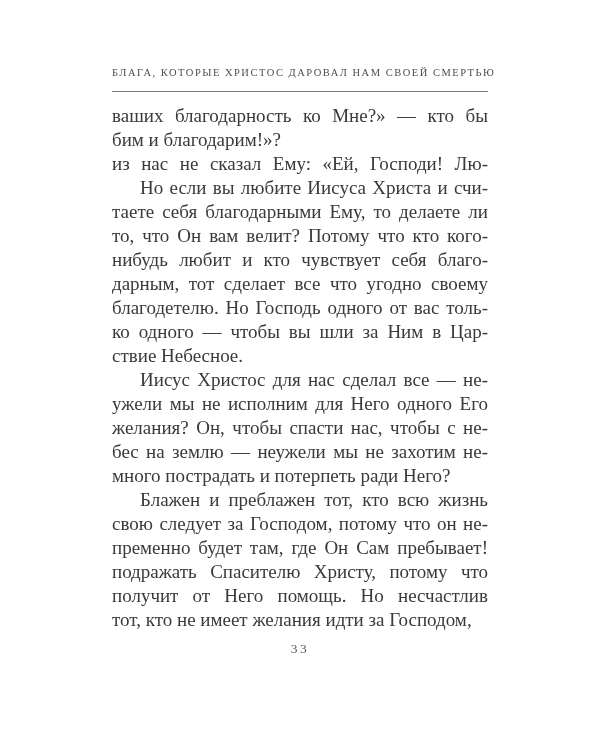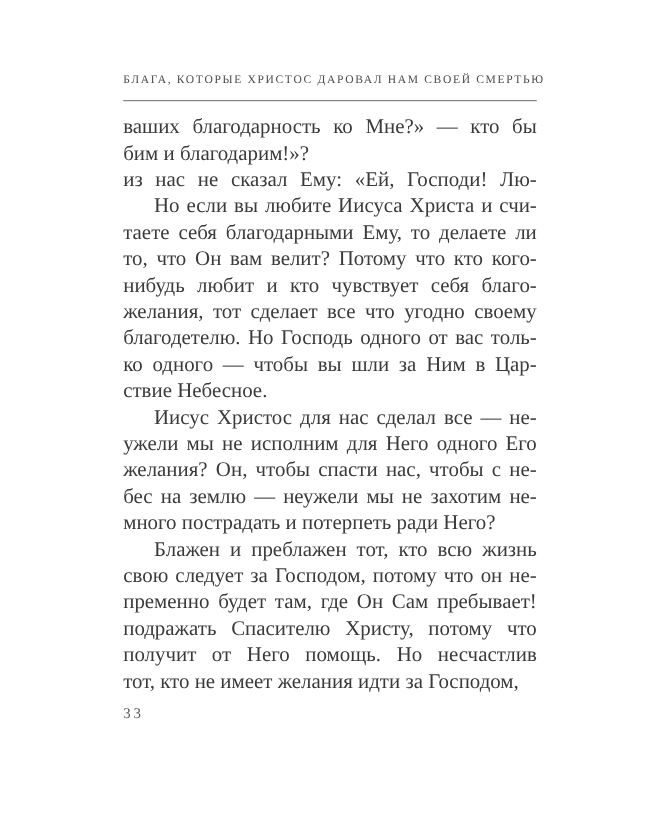--- a/index.html
+++ b/index.html
@@ -56,21 +56,21 @@
   }
   .line.last{
     text-align-last:left;
     -moz-text-align-last:left;
   }
   .para.indent .line:first-child{
     text-indent:28px;
   }
   .page-number{
     margin-top:9px;
-    text-align:left;
+    text-align:center;
     font-size:13.5px;
     letter-spacing:2.5px;
     color:var(--folio-ink);
   }
 </style>
 </head>
 <body>
 
 <div class="sheet">
   <div class="column">
@@ -80,21 +80,21 @@
         <div class="para">
           <div class="line">ваших благодарность ко Мне?» — кто бы</div>
           <div class="line last">бим и благодарим!»?</div>
           <div class="line">из нас не сказал Ему: «Ей, Господи! Лю-</div>
         </div>
         <div class="para indent">
           <div class="line">Но если вы любите Иисуса Христа и счи-</div>
           <div class="line">таете себя благодарными Ему, то делаете ли</div>
           <div class="line">то, что Он вам велит? Потому что кто кого-</div>
           <div class="line">нибудь любит и кто чувствует себя благо-</div>
-          <div class="line">желания, тот сделает все что угодно своему</div>
+          <div class="line">дарным, тот сделает все что угодно своему</div>
           <div class="line">благодетелю. Но Господь одного от вас толь-</div>
           <div class="line">ко одного — чтобы вы шли за Ним в Цар-</div>
           <div class="line last">ствие Небесное.</div>
         </div>
         <div class="para indent">
           <div class="line">Иисус Христос для нас сделал все — не-</div>
           <div class="line">ужели мы не исполним для Него одного Его</div>
           <div class="line">желания? Он, чтобы спасти нас, чтобы с не-</div>
           <div class="line">бес на землю — неужели мы не захотим не-</div>
           <div class="line last">много пострадать и потерпеть ради Него?</div>

